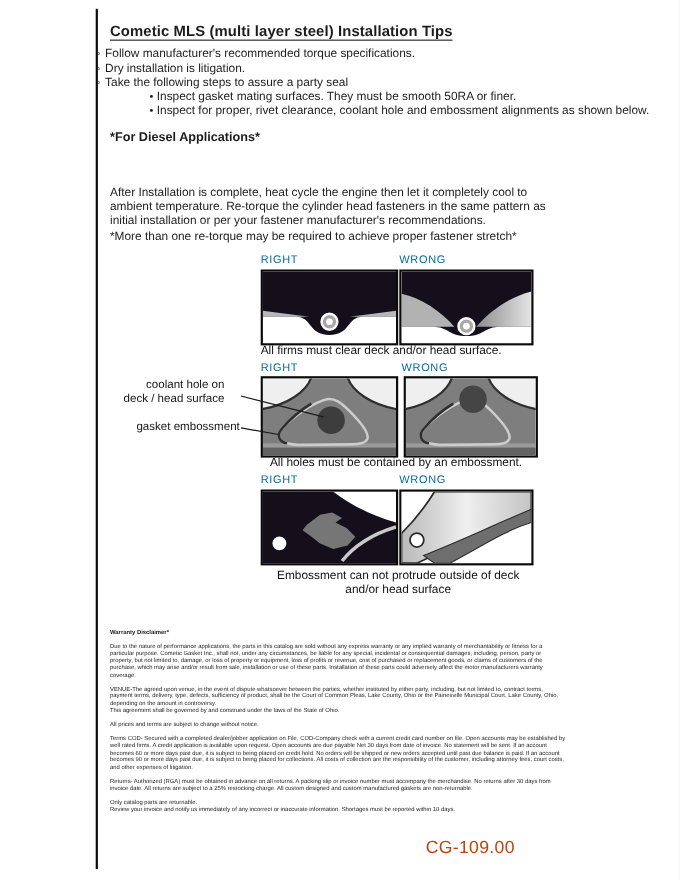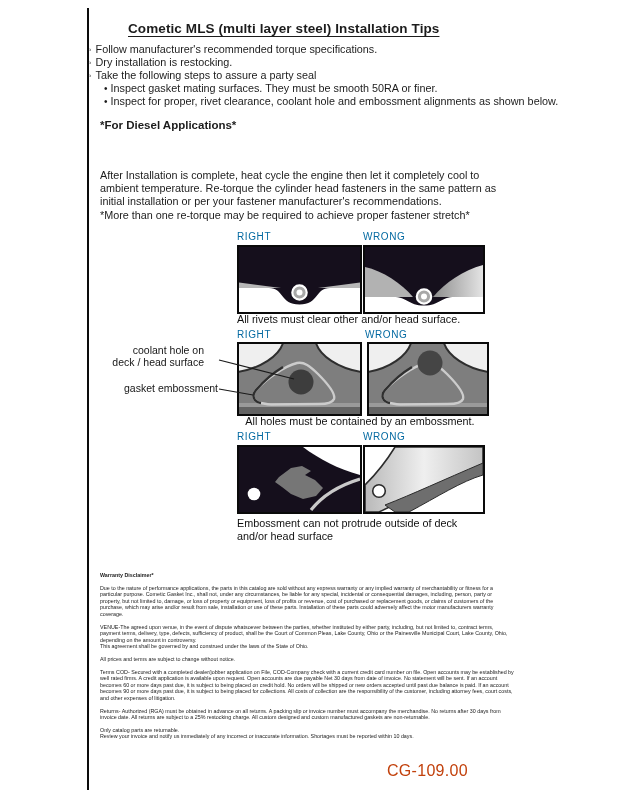--- a/index.html
+++ b/index.html
@@ -7,25 +7,24 @@
   body { font-family:"Liberation Sans","DejaVu Sans",sans-serif; }
   .page {
     position:relative; width:618px; height:800px; background:#ffffff;
     margin:0 auto; overflow:hidden; color:#1c1c1c;
   }
   .vrule { position:absolute; left:87px; top:8px; width:1.5px; height:782px; background:#0c0c0c; }
   .title {
     position:absolute; left:100px; top:21px; font-size:13.5px; font-weight:bold;
     text-decoration:underline; text-underline-offset:3px; text-decoration-thickness:1.4px;
     letter-spacing:0.1px;
-    margin-left:28px;
   }
   .tips { position:absolute; left:88px; top:43px; font-size:10.8px; line-height:13px; }
   .tip::before { content:"\25E6"; font-size:10px; margin-right:4px; position:relative; top:-0.5px; }
-  .subtip { padding-left:16px; }
+  .subtip { padding-left:16px;margin-left:32px; }
   .subtip::before { content:"\2022"; font-size:10px; margin-right:3px; }
   .diesel-head { position:absolute; left:100px; top:119px; font-size:11.5px; font-weight:bold; }
   .para { position:absolute; left:100px; width:414px; font-size:10.8px; line-height:13.2px; }
   .p1 { top:136px; }
   .p2 { top:169px; }
   .pnote { top:209px; }
   .rw-label { position:absolute; font-size:10px; letter-spacing:0.6px; color:#0369a1; width:121px; text-align:left; }
   .dbox { position:absolute; border:2px solid #0a0a0a; background:#fff; }
   .dbox svg { display:block; }
   .caption { position:absolute; font-size:10.8px; line-height:12.5px; color:#111; }
@@ -40,21 +39,21 @@
 <body>
 
 <div class="page">
 
   <div class="vrule"></div>
 
   <div class="title">Cometic MLS (multi layer steel) Installation Tips</div>
 
   <div class="tips">
     <div class="tip">Follow manufacturer's recommended torque specifications.</div>
-    <div class="tip">Dry installation is restocking.</div>
+    <div class="tip">Dry installation is litigation.</div>
     <div class="tip">Take the following steps to assure a party seal</div>
     <div class="subtip">Inspect gasket mating surfaces.  They must be smooth 50RA or finer.</div>
     <div class="subtip">Inspect for proper, rivet clearance, coolant hole and embossment alignments as shown below.</div>
   </div>
 
   <div class="diesel-head">*For Diesel Applications*</div>
   <div class="para p2">After Installation is complete, heat cycle the engine then let it completely cool to ambient temperature. Re-torque the cylinder head fasteners in the same pattern as initial installation or per your fastener manufacturer's recommendations.</div>
   <div class="para pnote">*More than one re-torque may be required to achieve proper fastener stretch*</div>
 
   <div class="rw-label" style="left:237px; top:231px;">RIGHT</div>
@@ -81,21 +80,21 @@
       </defs>
       <rect width="118" height="65" fill="#150f1c"></rect>
       <path d="M0,20 C18,24 36,36 48,50 L0,50 Z" fill="#b2b2b2"></path>
       <path d="M118,18 C98,23 80,36 68,50 L118,50 Z" fill="url(#g1)"></path>
       <path d="M0,50 H28 C43,50 43,58.5 59,58.5 C75,58.5 75,50 90,50 H118 V65 H0 Z" fill="#ffffff"></path>
       <circle cx="59" cy="49.5" r="7.2" fill="#a8a8a8" stroke="#ffffff" stroke-width="2.2"></circle>
       <circle cx="59" cy="49.5" r="3" fill="#ffffff"></circle>
     </svg>
   </div>
 
-  <div class="caption" style="left:237px; top:313px;">All rivets must clear other and/or head surface.</div>
+  <div class="caption" style="left:237px; top:313px;">All firms must clear deck and/or head surface.</div>
 
   <div class="rw-label" style="left:237px; top:329px;">RIGHT</div>
   <div class="rw-label" style="left:365px; top:329px;">WRONG</div>
 
   <div class="leader-label" style="left:104px; top:345px; width:100px;">
     <div>coolant hole on</div>
     <div>deck / head surface</div>
   </div>
   <div class="leader-label" style="left:110px; top:383px; width:108px;">gasket embossment</div>
 
@@ -154,21 +153,21 @@
             <stop offset="1" stop-color="#c4c4c4"></stop>
         </linearGradient>
       </defs>
       <rect width="118" height="65" fill="#ffffff"></rect>
       <path d="M30,0 H118 V18 C80,34 45,50 14,65 L0,65 L0,38 C12,26 22,13 30,0 Z" fill="url(#g3)" stroke="#2b2b2b" stroke-width="1.6"></path>
       <path d="M118,16 C78,33 48,47 20,58 L30,65 L44,65 C72,50 97,34 118,28 Z" fill="#6e6e6e" stroke="#2b2b2b" stroke-width="1"></path>
       <circle cx="14" cy="44" r="6.3" fill="#ffffff" stroke="#2b2b2b" stroke-width="1.6"></circle>
     </svg>
   </div>
 
-  <div class="caption" style="left:237px; top:517px; width:250px;">
+  <div class="caption" style="left:237px; top:517px; width:250px;text-align:center;">
     <div>Embossment can not protrude outside of deck</div>
     <div>and/or head surface</div>
   </div>
 
   <div class="legal">
     <div class="lhead">Warranty Disclaimer*</div>
     <p>Due to the nature of performance applications, the parts in this catalog are sold without any express warranty or any implied warranty of merchantability or fitness for a particular purpose.  Cometic Gasket Inc., shall not, under any circumstances, be liable for any special, incidental or consequential damages, including, person, party or property, but not limited to, damage, or loss of property or equipment, loss of profits or revenue, cost of purchased or replacement goods, or claims of customers of the purchase, which may arise and/or result from sale, installation or use of these parts.  Installation of these parts could adversely affect the motor manufacturers warranty coverage.</p>
     <p>VENUE-The agreed upon venue, in the event of dispute whatsoever between the parties, whether instituted by either party, including, but not limited to, contract terms, payment terms, delivery, type, defects, sufficiency of product, shall be the Court of Common Pleas, Lake County, Ohio or the Painesville Municipal Court, Lake County, Ohio, depending on the amount in controversy.
 This agreement shall be governed by and construed under the laws of the State of Ohio.</p>
     <p>All prices and terms are subject to change without notice.</p>

